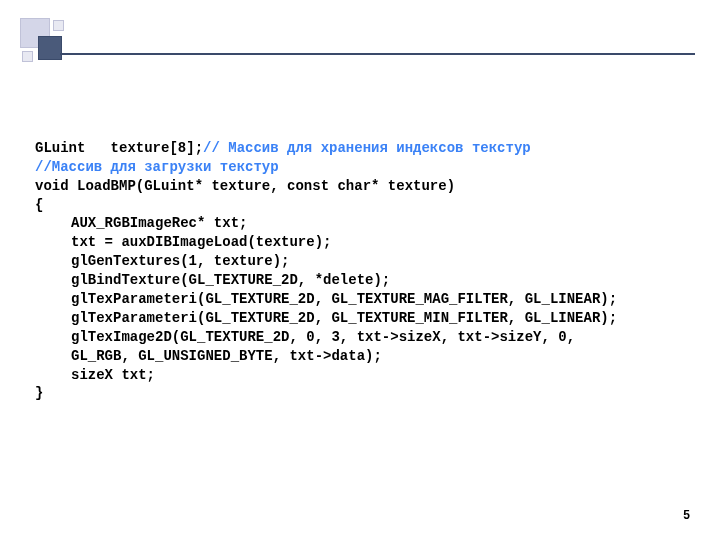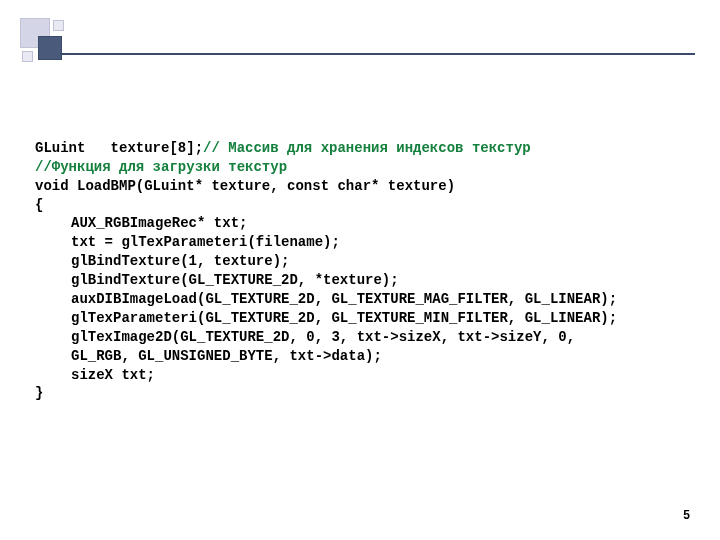--- a/index.html
+++ b/index.html
@@ -69,21 +69,21 @@
       left: 35px;
       right: 30px;
       font-family: "Courier New", monospace;
       font-size: 14px;
       font-weight: bold;
       line-height: 1.35;
       color: #000;
       white-space: pre;
     }
     .comment {
-      color: #15803d;
+      color: #3b82f6;
     }
     .indent {
       display: inline-block;
       width: 36px;
     }
     .page-number {
       position: absolute;
       bottom: 18px;
       right: 30px;
       font-size: 12px;
@@ -97,28 +97,28 @@
 <div class="corner-deco">
   <div class="big-square"></div>
   <div class="dark-square"></div>
   <div class="small1"></div>
   <div class="small2"></div>
 </div>
 <div class="top-line"></div>
 
 <div class="code-block">
 <span><span>GLuint   texture[8];</span><span class="comment">// Массив для хранения индексов текстур</span></span>
-<span class="comment">//Функция для загрузки текстур</span>
+<span class="comment">//Массив для загрузки текстур</span>
 <span>void LoadBMP(GLuint* texture, const char* texture)</span>
 <span>{</span>
 <span><span class="indent"></span><span>AUX_RGBImageRec* txt;</span></span>
-<span><span class="indent"></span><span>txt = glTexParameteri(filename);</span></span>
-<span><span class="indent"></span><span>glBindTexture(1, texture);</span></span>
-<span><span class="indent"></span><span>glBindTexture(GL_TEXTURE_2D, *texture);</span></span>
-<span><span class="indent"></span><span>auxDIBImageLoad(GL_TEXTURE_2D, GL_TEXTURE_MAG_FILTER, GL_LINEAR);</span></span>
+<span><span class="indent"></span><span>txt = auxDIBImageLoad(texture);</span></span>
+<span><span class="indent"></span><span>glGenTextures(1, texture);</span></span>
+<span><span class="indent"></span><span>glBindTexture(GL_TEXTURE_2D, *delete);</span></span>
+<span><span class="indent"></span><span>glTexParameteri(GL_TEXTURE_2D, GL_TEXTURE_MAG_FILTER, GL_LINEAR);</span></span>
 <span><span class="indent"></span><span>glTexParameteri(GL_TEXTURE_2D, GL_TEXTURE_MIN_FILTER, GL_LINEAR);</span></span>
 <span><span class="indent"></span><span>glTexImage2D(GL_TEXTURE_2D, 0, 3, txt-&gt;sizeX, txt-&gt;sizeY, 0,</span></span>
 <span><span class="indent"></span><span>GL_RGB, GL_UNSIGNED_BYTE, txt-&gt;data);</span></span>
 <span><span class="indent"></span><span>sizeX txt;</span></span>
 <span>}</span>
 </div>
 
 <div class="page-number">5</div>
 
 </body></html>

